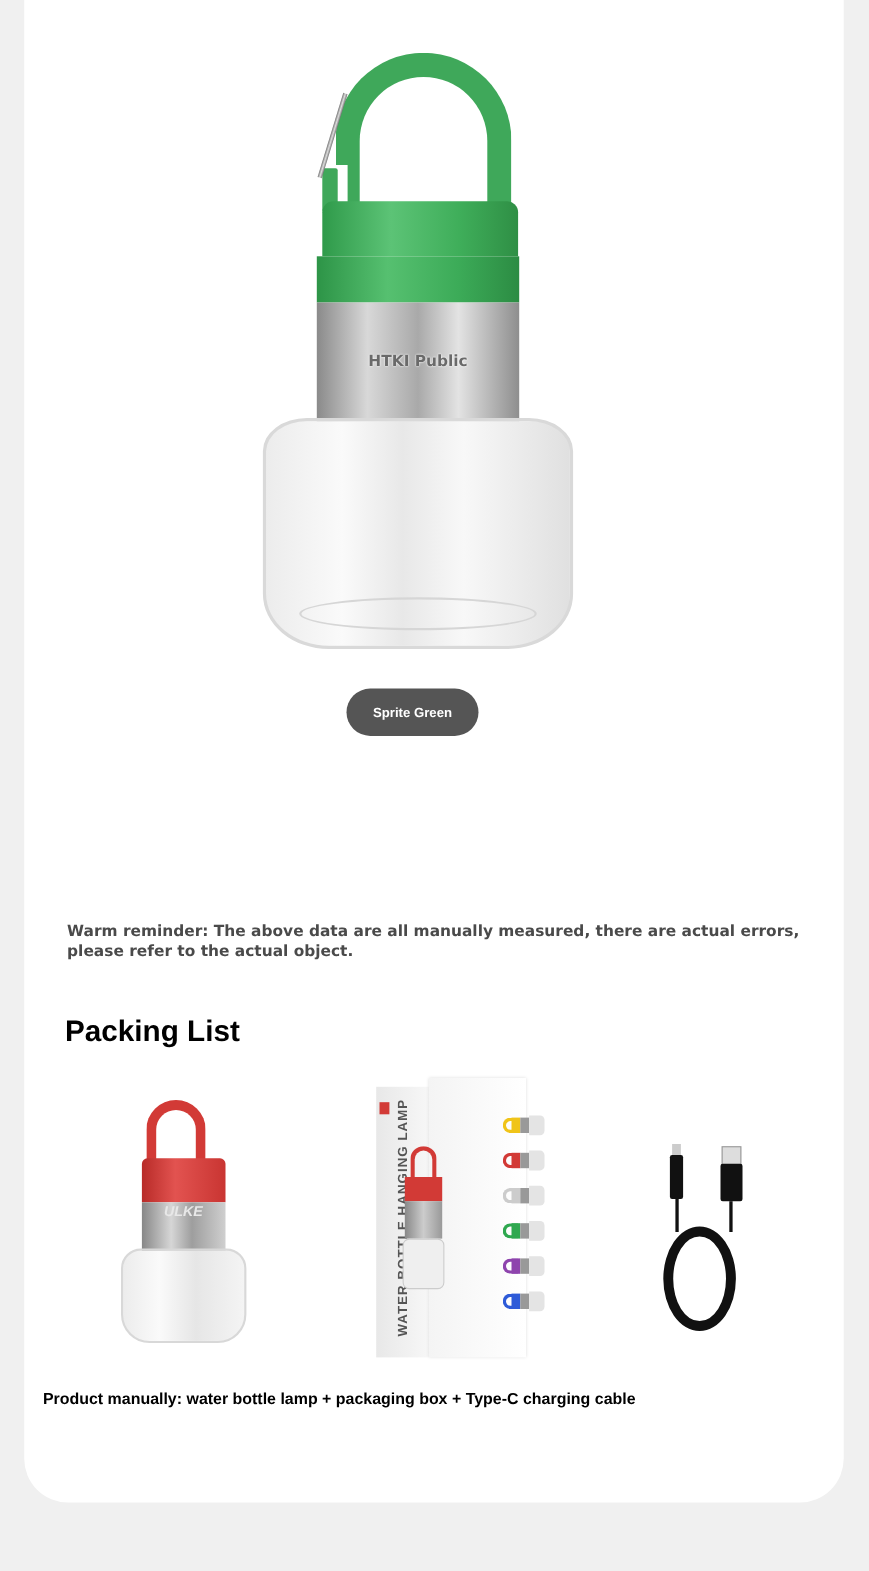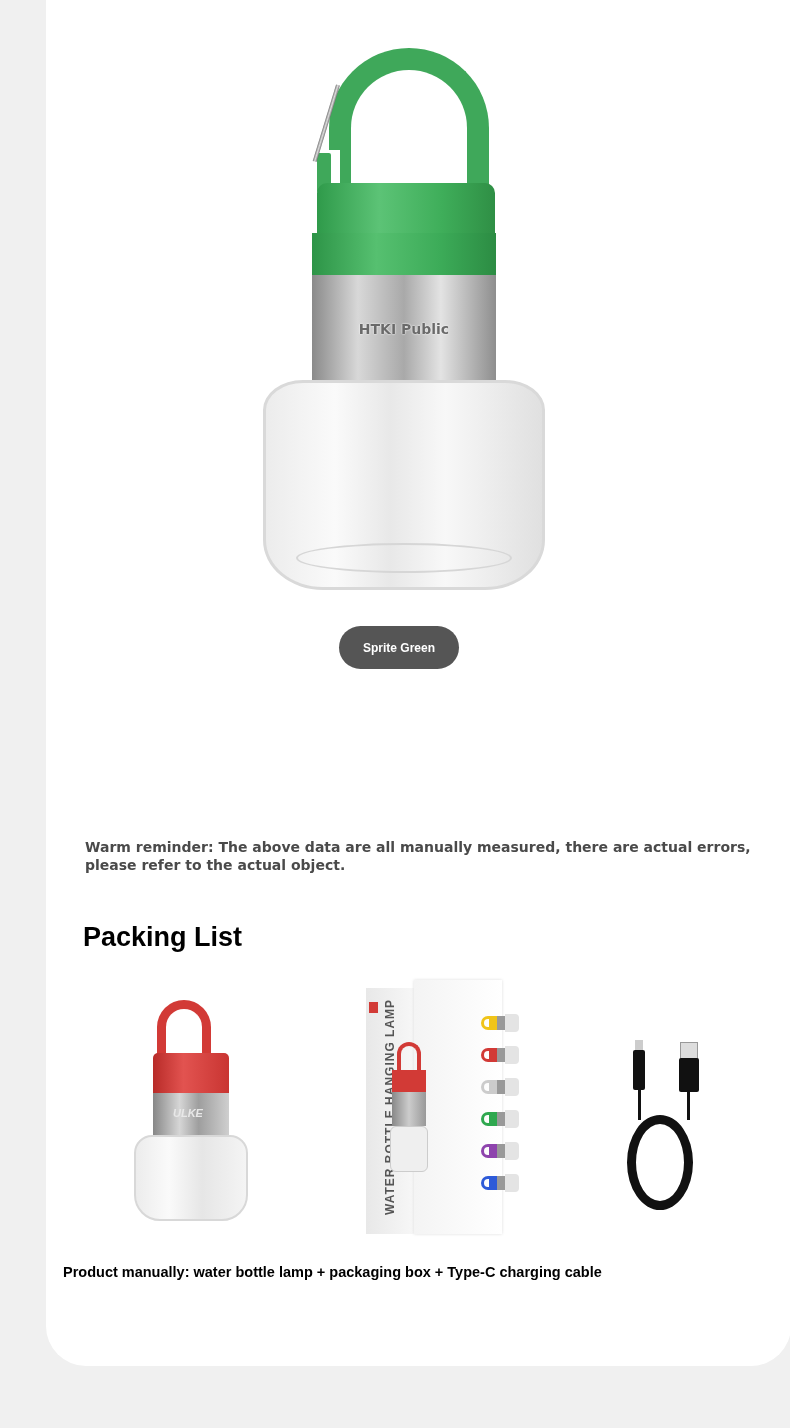--- a/index.html
+++ b/index.html
@@ -1,20 +1,20 @@
 <!DOCTYPE html>
 <html><head>
 <meta charset="utf-8">
 <style>
   * { box-sizing: border-box; margin: 0; padding: 0; }
   html, body { width: 790px; height: 1428px; background: #f0f0f0; overflow: hidden; }
   body { font-family: "Liberation Sans", "DejaVu Sans", sans-serif; position: relative; }
   .card {
     position: absolute; left: 22px; top: 0; width: 745px; height: 1366px;
-    background: #ffffff; border-radius: 0 0 40px 40px; margin-left: 24px;
+    background: #ffffff; border-radius: 0 0 40px 40px;
   }
   
   .hero { position: absolute; left: 0; top: 0; width: 745px; height: 600px; }
   .hook {
     position: absolute; left: 283px; top: 48px; width: 160px; height: 160px;
     border: 22px solid #3fa85a; border-bottom: none; border-radius: 80px 80px 0 0;
   }
   .hook-gap { position: absolute; left: 270px; top: 150px; width: 24px; height: 45px; background: #fff; }
   .hook-tab { position: absolute; left: 271px; top: 153px; width: 14px; height: 40px; background: #3fa85a; border-radius: 2px; }
   .gate { position: absolute; left: 290px; top: 85px; width: 4px; height: 80px; background: linear-gradient(90deg,#777,#ddd,#777); transform: rotate(17deg); transform-origin: top; }
@@ -42,21 +42,21 @@
     position: absolute; left: 39px; top: 838px; width: 690px;
     font-family: "DejaVu Sans", sans-serif; font-weight: bold; font-size: 14px; line-height: 18px; color: #4a4a4a;
   }
   .pack-title { position: absolute; left: 37px; top: 922px; font-weight: bold; font-size: 27px; color: #000; }
   
   .item { position: absolute; }
   .item-lamp { left: 85px; top: 995px; width: 120px; height: 230px; }
   .sm-hook { position: absolute; left: 26px; top: 5px; width: 54px; height: 60px; border: 9px solid #d23a36; border-bottom: none; border-radius: 27px 27px 0 0; }
   .sm-cap { position: absolute; left: 22px; top: 58px; width: 76px; height: 40px; background: linear-gradient(90deg,#b82b28,#e25350 40%,#c93532); border-radius: 5px 5px 0 0; }
   .sm-metal { position: absolute; left: 22px; top: 98px; width: 76px; height: 44px; background: linear-gradient(90deg,#878787,#d6d6d6 35%,#9e9e9e 60%,#cfcfcf); }
-  .sm-metal span { position: absolute; left: 20px; top: 14px; font-size: 11px; font-style: italic; font-weight: bold; color: #e8e8e8; }
+  .sm-metal span { position: absolute; left: 20px; top: 0; font-size: 13px; font-style: italic; font-weight: bold; color: #e8e8e8; }
   .sm-jar { position: absolute; left: 3px; top: 140px; width: 114px; height: 86px; border: 2px solid #d8d8d8; border-radius: 18px 18px 26px 26px; background: linear-gradient(90deg,#ececec,#fafafa 30%,#e6e6e6 60%,#f4f4f4); }
   .item-box { left: 320px; top: 980px; width: 136px; height: 254px; }
   .box-front { position: absolute; left: 0; top: 8px; width: 48px; height: 246px; background: linear-gradient(90deg,#e8e8e8,#f7f7f7); }
   .box-side { position: absolute; left: 48px; top: 0; width: 88px; height: 254px; background: linear-gradient(90deg,#f4f4f4,#ffffff); box-shadow: 0 0 3px #ddd; }
   .box-logo { position: absolute; left: 3px; top: 14px; width: 9px; height: 11px; background: #d23a36; }
   .box-title { position: absolute; left: -56px; top: 140px; width: 160px; transform: rotate(-90deg); font-size: 12px; font-weight: bold; color: #555; letter-spacing: 1px; white-space: nowrap; }
   .box-lamp { position: absolute; left: 26px; top: 62px; width: 40px; height: 130px; }
   .box-lamp .h { position: absolute; left: 5px; top: 0; width: 24px; height: 30px; border: 4px solid #d23a36; border-bottom: none; border-radius: 12px 12px 0 0; }
   .box-lamp .c { position: absolute; left: 0; top: 28px; width: 34px; height: 22px; background: #d23a36; }
   .box-lamp .m { position: absolute; left: 0; top: 50px; width: 34px; height: 34px; background: linear-gradient(90deg,#888,#ccc,#999); }

